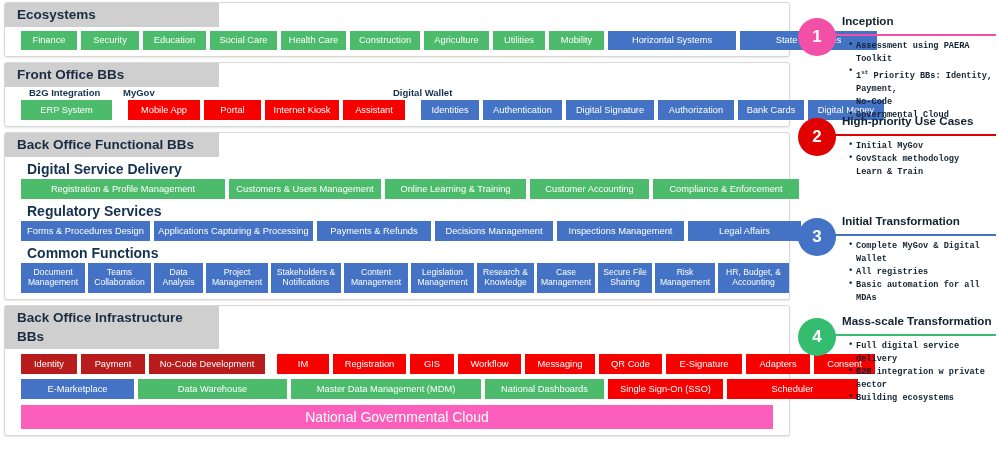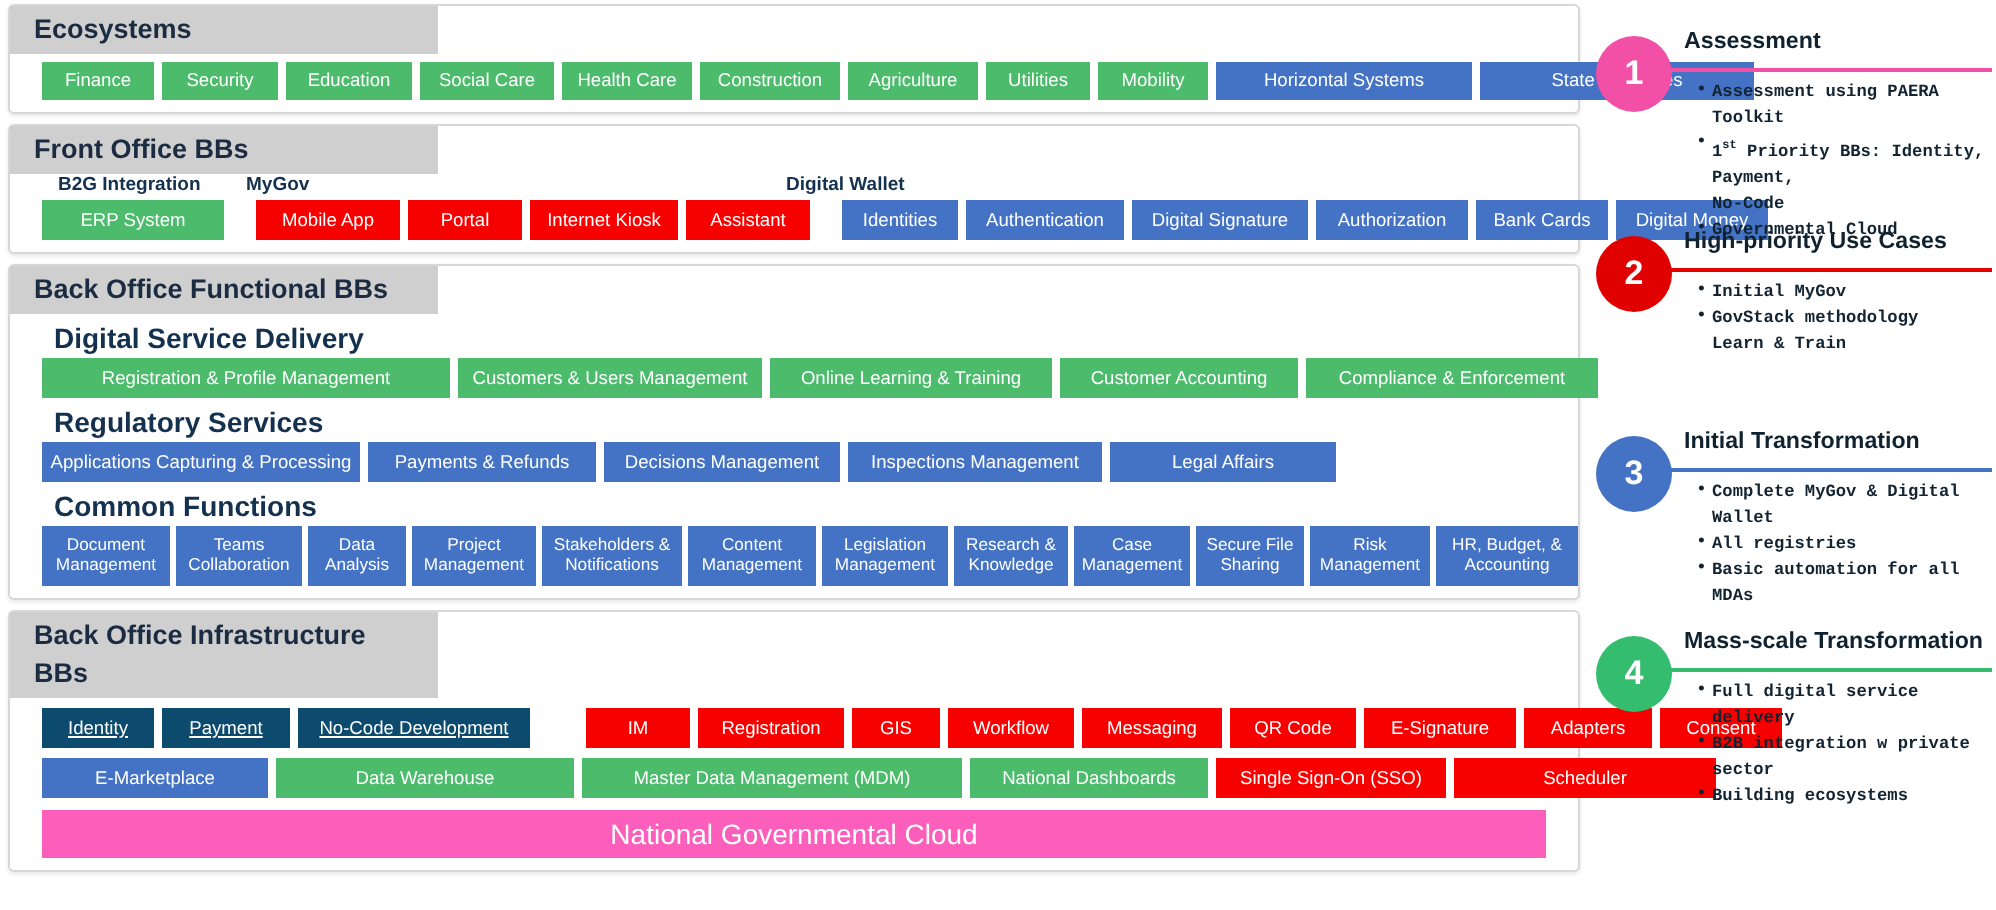--- a/index.html
+++ b/index.html
@@ -53,21 +53,21 @@
     text-align:center;
     padding:3px 4px;
     box-sizing:border-box;
     height:20px;
     white-space:nowrap;
   }
   .chip.two{height:30px;white-space:normal;font-size:8.6px;}
   .green{background:#4cbb6c;}
   .blue{background:#4472c4;}
   .red{background:#f60000;}
-  .pink{background:#0c4a6e;text-decoration:underline;}
+  .pink{background:#b91c1c;}
 
   
   #eco-row{margin-top:4px;}
   #eco-row .chip{height:19px;}
 
   
   .fo-wrap{position:relative;margin-left:16px;}
   .fo-labels{position:relative;height:13px;}
   .fo-labels span{
     position:absolute;font-size:9.5px;font-weight:bold;color:#14314f;top:0;
@@ -224,20 +224,23 @@
             </div>
             <div class="chip green" style="width: 119px; flex: 0 0 119px;">
               <span>Customer Accounting</span>
             </div>
             <div class="chip green" style="width: 146px; flex: 0 0 146px;">
               <span>Compliance &amp; Enforcement</span>
             </div>
           </div>
           <div class="grp-label">Regulatory Services</div>
           <div class="row">
+            <div class="chip blue" style="width: 129px; flex: 0 0 129px;">
+              <span>Forms &amp; Procedures Design</span>
+            </div>
             <div class="chip blue" style="width: 159px; flex: 0 0 159px;">
               <span>Applications Capturing &amp; Processing</span>
             </div>
             <div class="chip blue" style="width: 114px; flex: 0 0 114px;">
               <span>Payments &amp; Refunds</span>
             </div>
             <div class="chip blue" style="width: 118px; flex: 0 0 118px;">
               <span>Decisions Management</span>
             </div>
             <div class="chip blue" style="width: 127px; flex: 0 0 127px;">
@@ -294,21 +297,21 @@
       <div class="row" id="infra-row-1" style="margin-top:5px">
           <div class="chip pink" style="width: 56px; flex: 0 0 56px;">
             <span>Identity</span>
           </div>
           <div class="chip pink" style="width: 64px; flex: 0 0 64px;">
             <span>Payment</span>
           </div>
           <div class="chip pink" style="width: 116px; flex: 0 0 116px;">
             <span>No-Code Development</span>
           </div>
-          <div class="chip red" style="width: 52px; flex: 0 0 52px; margin-left: 24px;">
+          <div class="chip red" style="width: 52px; flex: 0 0 52px; margin-left: 8px;">
             <span>IM</span>
           </div>
           <div class="chip red" style="width: 73px; flex: 0 0 73px;">
             <span>Registration</span>
           </div>
           <div class="chip red" style="width: 44px; flex: 0 0 44px;">
             <span>GIS</span>
           </div>
           <div class="chip red" style="width: 63px; flex: 0 0 63px;">
             <span>Workflow</span>
@@ -351,21 +354,21 @@
         </div>
       <div id="cloud">National Governmental Cloud</div>
     </div>
 
   </div>
 
   <div id="right">
       <div class="step">
         <div class="rule" style="background: rgb(242, 80, 166);"></div>
         <div class="circle" style="background: rgb(242, 80, 166);">1</div>
-        <div class="step-title">Assessment</div>
+        <div class="step-title">Inception</div>
         <div class="bullets">
           <div class="b">Assessment using PAERA Toolkit</div>
           <div class="b">1<sup>st</sup> Priority BBs: Identity, Payment,</div>
           <div>No-Code</div>
           <div class="b">Governmental Cloud</div>
         </div>
       </div>
       <div class="step">
         <div class="rule" style="background: rgb(224, 0, 0);"></div>
         <div class="circle" style="background: rgb(224, 0, 0);">2</div>

